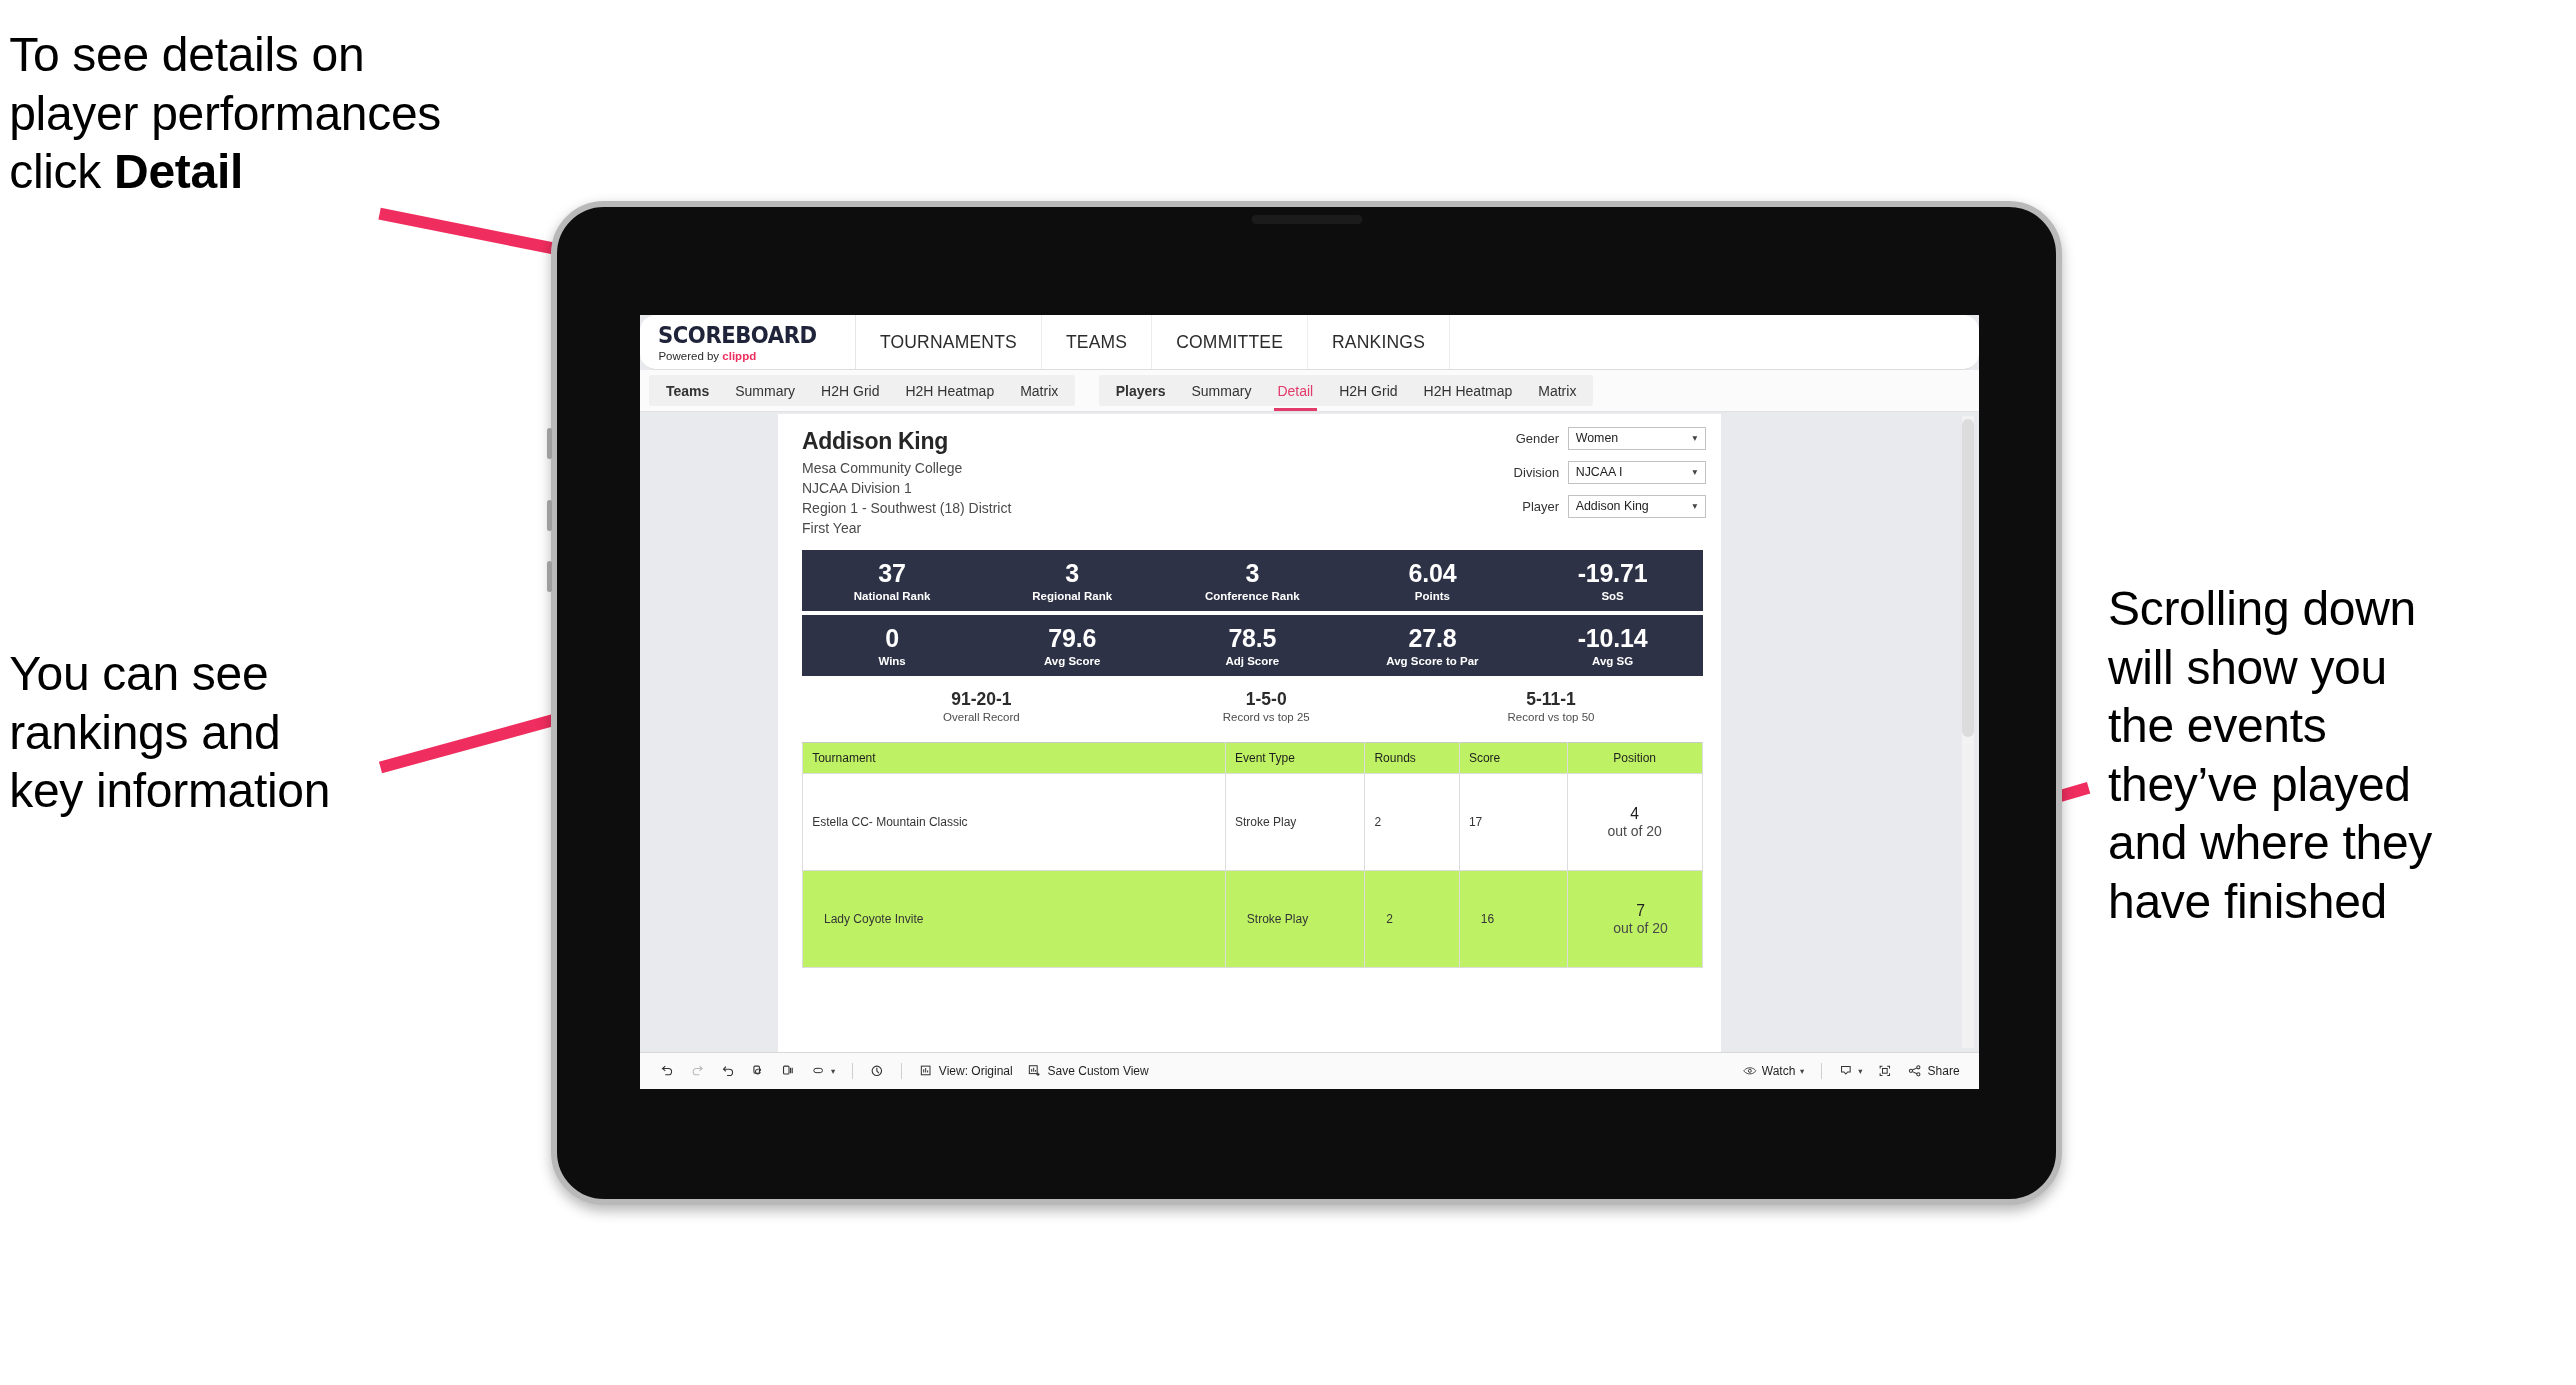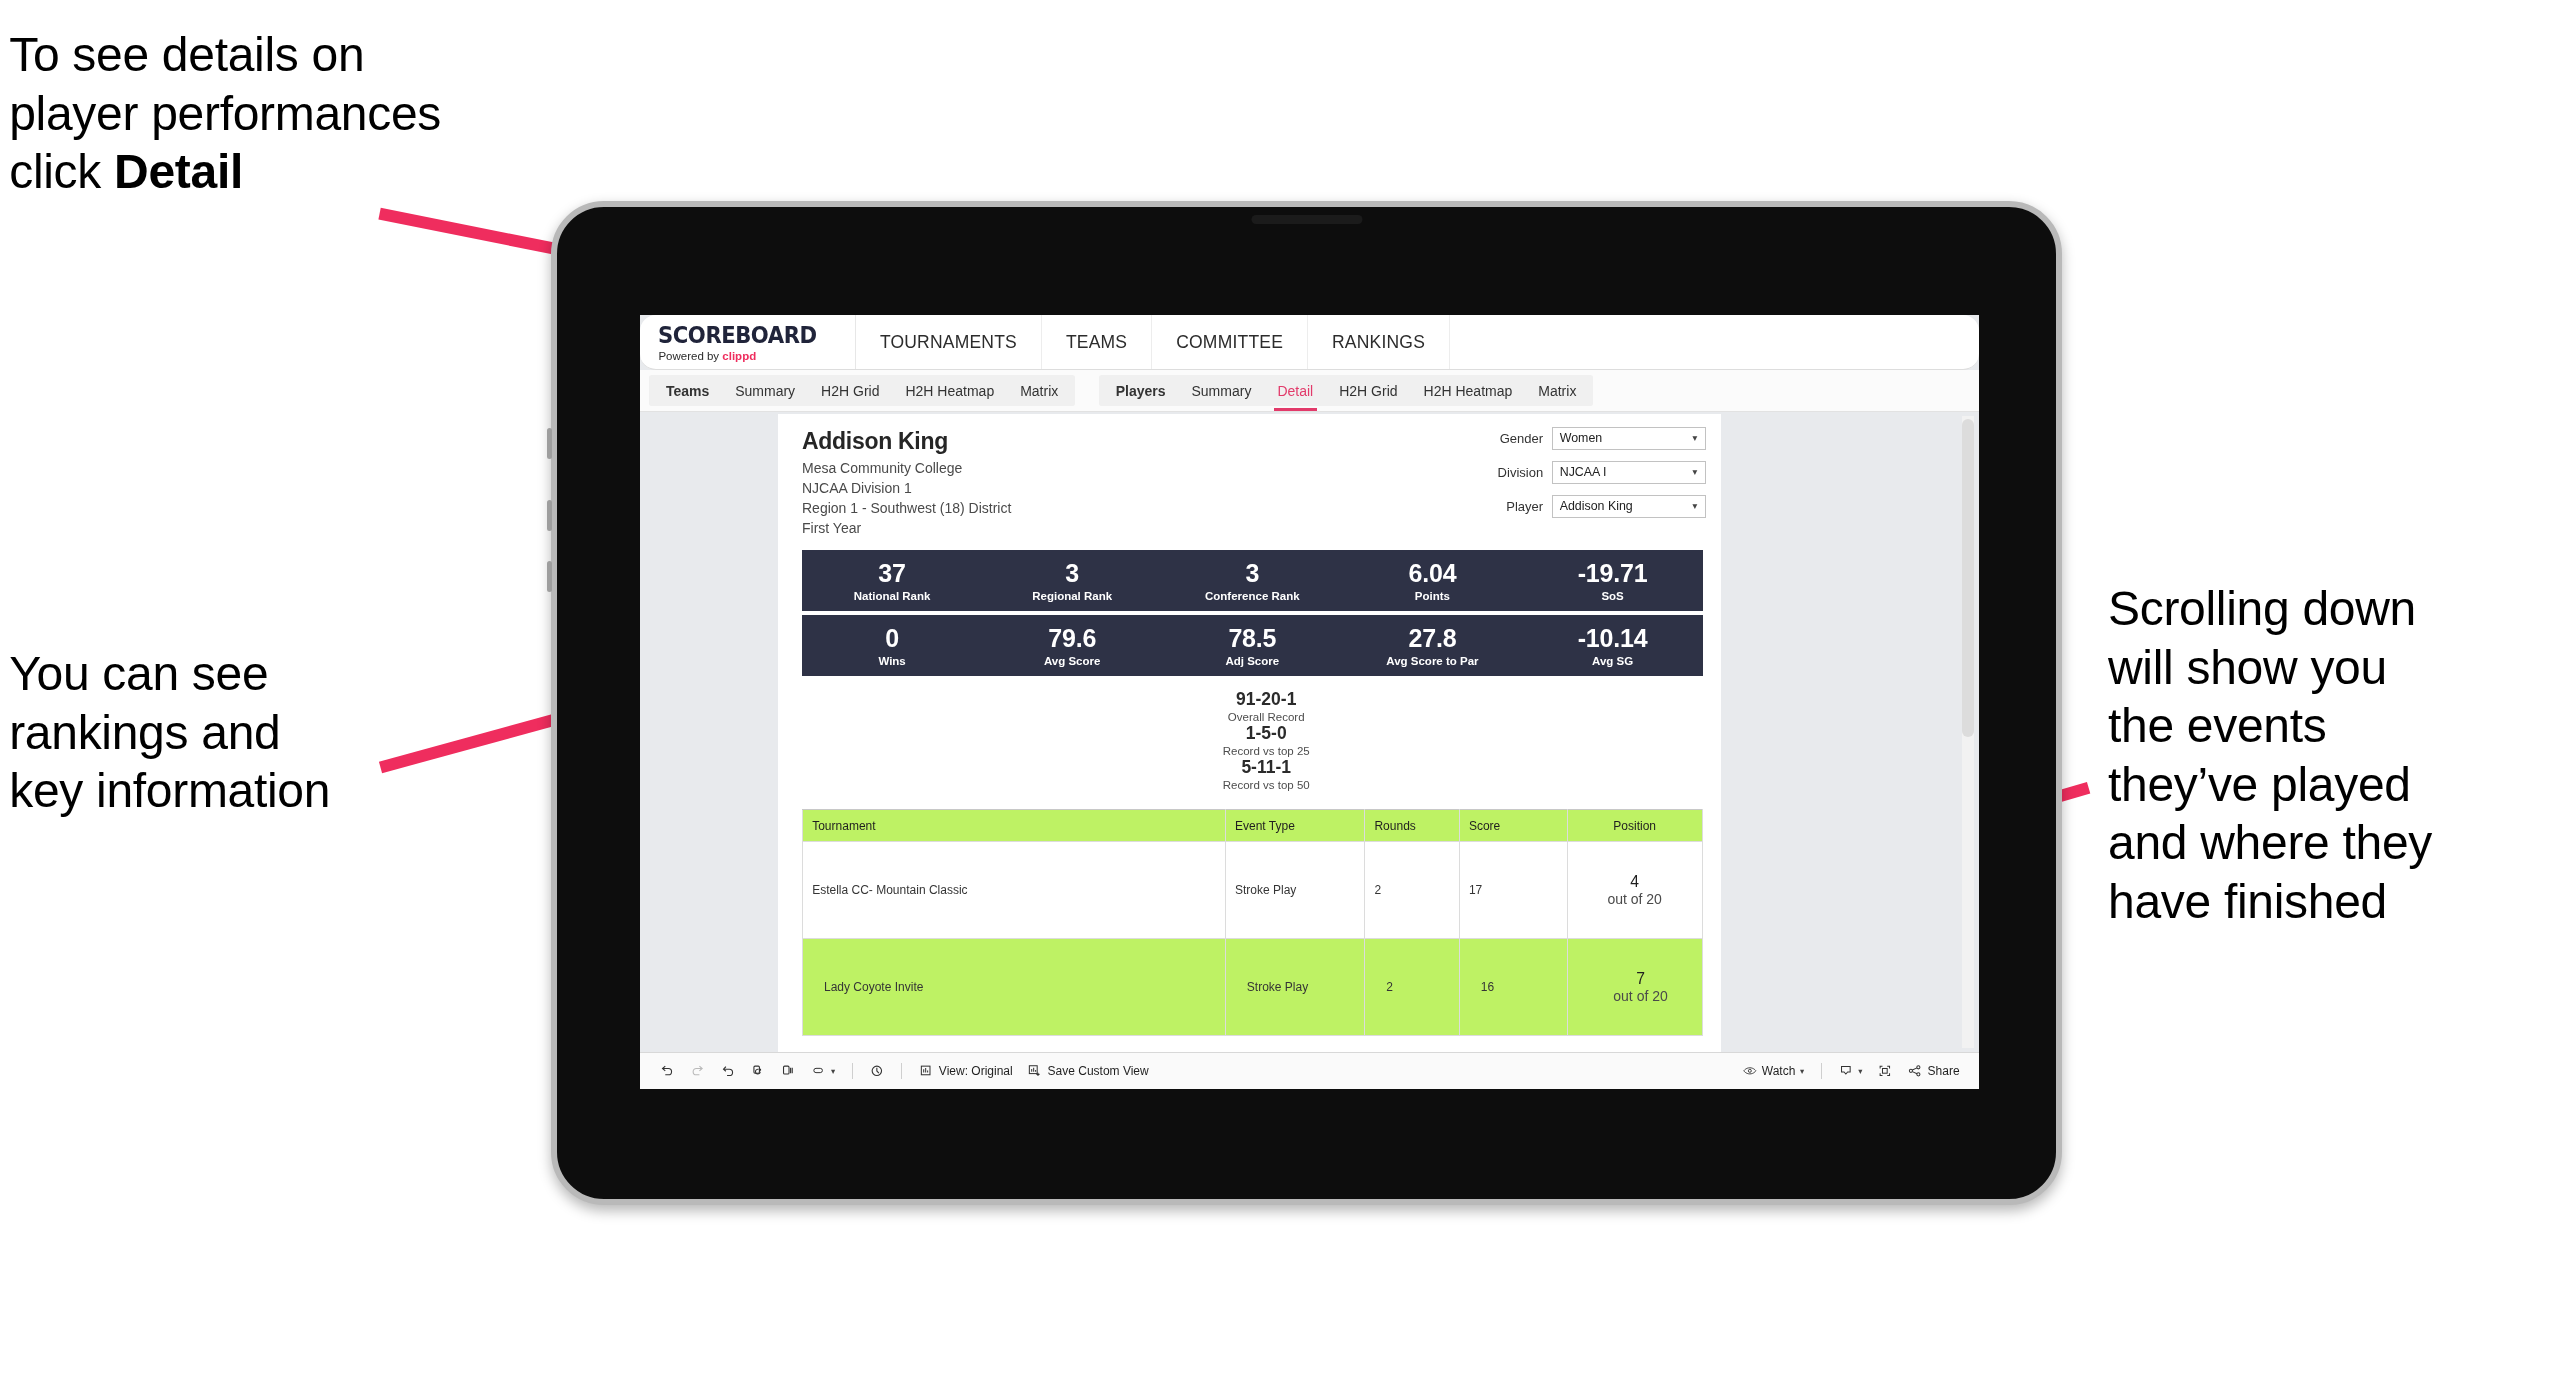--- a/index.html
+++ b/index.html
@@ -138,40 +138,40 @@
   
   .filters {
     position: absolute; right: 14.7px; top: 13px;
     display: flex; flex-direction: column; gap: 11px;
   }
   .filter-row { display: flex; align-items: center; gap: 9.2px; }
   .filter-label {
     font-size: 13px; color: #333; width: 57px; text-align: right;
   }
   .filter-select {
-    width: 154px; height: 23px;
+    width: 138px; height: 23px;
     background: #fff; border: 0.9px solid #c2c2c2;
     display: flex; align-items: center; justify-content: space-between;
     padding: 0 6.4px; font-size: 12.4px; color: #222; cursor: pointer;
   }
   .caret { font-size: 8.3px; color: #444; }
 
   
   .band {
     background: #2e3246; color: #fff;
     display: flex; align-items: center;
     height: 61px; margin-top: 11px;
   }
   .band + .band { margin-top: 4.6px; }
   .band .cell { flex: 1; text-align: center; }
   .band .v { font-size: 25px; font-weight: 700; line-height: 1.12; letter-spacing:-0.2px;}
   .band .k { font-size: 11.5px; font-weight: 700; margin-top: 2.8px; }
 
   
-  .records { display: flex; margin-top: 13px; padding: 0 9.2px 0 37px; flex-direction: column; }
+  .records { display: flex; margin-top: 13px; padding: 0 9.2px 0 37px; }
   .records .cell { flex: 1; text-align: center; }
   .records .v { font-size: 17.5px; font-weight: 700; color: #2b2b2b; line-height: 1.15; }
   .records .k { font-size: 11.5px; color: #4d4d4d; margin-top: 1.8px; }
 
   
   table.events {
     width: 100%; border-collapse: collapse; margin-top: 18.4px;
     table-layout: fixed;
   }
   table.events th {

